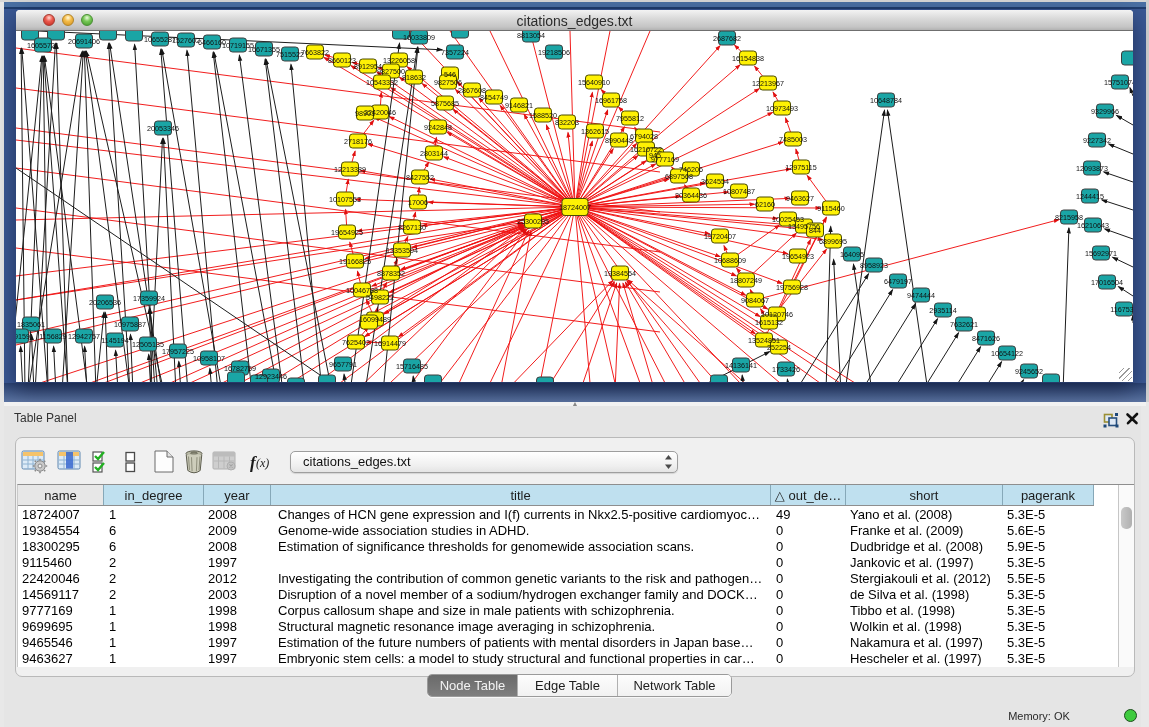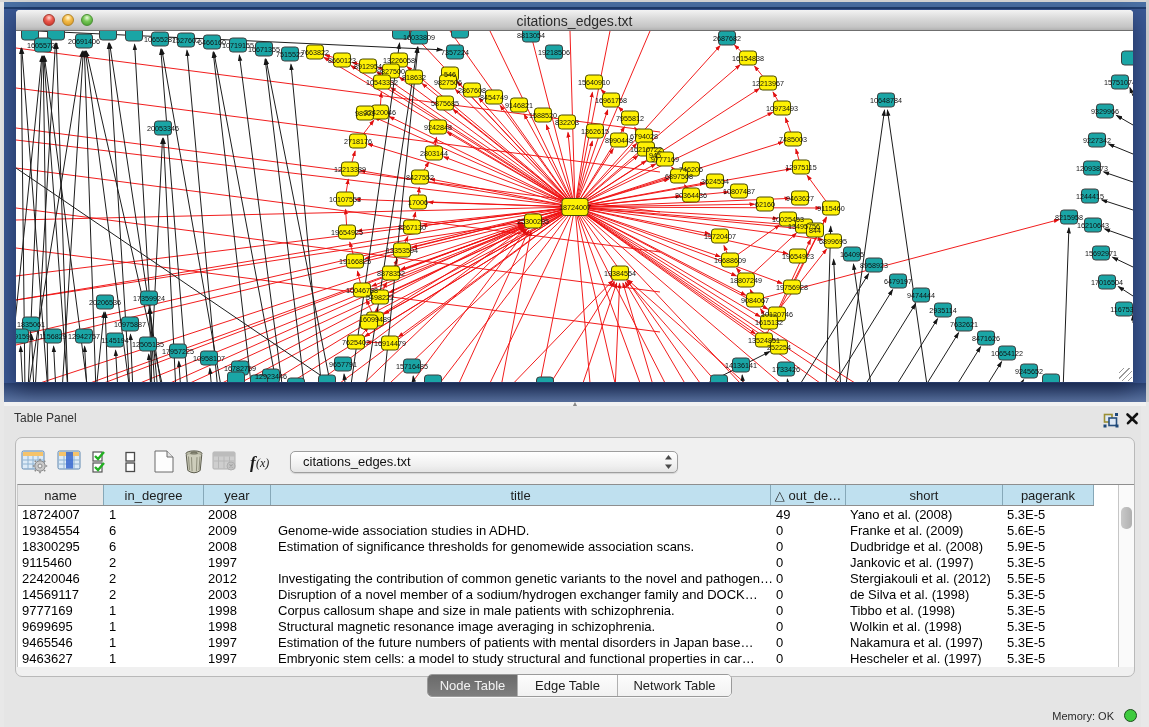--- a/index.html
+++ b/index.html
@@ -56,21 +56,21 @@
 #vthumb { position:absolute; left:2px; top:22px; width:11px; height:22px; background:linear-gradient(90deg,#c9c9c9,#b0b0b0); border-radius:5px; }
 
 
 #tabs { left:423px; top:268px; height:23px; border:1px solid #9a9a9a; border-radius:5px; overflow:hidden;
   box-shadow:0 1px 0 rgba(255,255,255,0.7); display:flex; }
 .tab { height:23px; font-size:13px; text-align:center; line-height:22px; }
 #tab1 { width:89px; background:linear-gradient(#6a6a6a,#808080); color:#f2f2f2; }
 #tab2 { width:100px; background:linear-gradient(#fdfdfd,#f0f0f0); color:#1c1c1c; border-left:1px solid #b0b0b0; }
 #tab3 { width:114px; background:linear-gradient(#fdfdfd,#f0f0f0); color:#1c1c1c; border-left:1px solid #b0b0b0; }
 
-#memtext { left:960px; top:304px; width:150px; text-align:right; font-size:11px; color:#2a2a2a; }
+#memtext { left:960px; top:304px; width:150px; text-align:center; font-size:11px; color:#2a2a2a; }
 #memdot { left:1120px; top:303px; width:13px; height:13px; border-radius:50%; background:#3ecb3e; border:1px solid #1c4d1c; }
 </style>
 </head>
 <body>
 <div id="app">
   <div class="abs" id="desktop"></div>
   <div class="abs" id="topstrip2"></div>
   <div class="abs" id="topstrip3"></div>
   <div class="abs" id="topstrip1"></div>
   <div class="abs" id="bluefade"></div>
@@ -706,20 +706,21 @@
             <div class="th" style="left:186px;width:67px">year</div>
             <div class="th" style="left:253px;width:500px">title</div>
             <div class="th" style="left:753px;width:75px">△ out_de…</div>
             <div class="th" style="left:828px;width:157px">short</div>
             <div class="th" style="left:985px;width:91px">pagerank</div>
           </div>
         <div class="tr" style="top:22px">
             <div class="td" style="left:4px;width:78px">18724007</div>
             <div class="td" style="left:91px;width:95px">1</div>
             <div class="td" style="left:190px;width:60px">2008</div>
+            <div class="td" style="left:260px;width:495px">Changes of HCN gene expression and I(f) currents in Nkx2.5-positive cardiomyoc…</div>
             <div class="td" style="left:758px;width:70px">49</div>
             <div class="td" style="left:832px;width:155px">Yano et al. (2008)</div>
             <div class="td" style="left:989px;width:90px">5.3E-5</div>
           </div>
           <div class="tr" style="top:38px">
             <div class="td" style="left:4px;width:78px">19384554</div>
             <div class="td" style="left:91px;width:95px">6</div>
             <div class="td" style="left:190px;width:60px">2009</div>
             <div class="td" style="left:260px;width:495px">Genome-wide association studies in ADHD.</div>
             <div class="td" style="left:758px;width:70px">0</div>
@@ -740,21 +741,21 @@
             <div class="td" style="left:91px;width:95px">2</div>
             <div class="td" style="left:190px;width:60px">1997</div>
             <div class="td" style="left:758px;width:70px">0</div>
             <div class="td" style="left:832px;width:155px">Jankovic et al. (1997)</div>
             <div class="td" style="left:989px;width:90px">5.3E-5</div>
           </div>
           <div class="tr" style="top:86px">
             <div class="td" style="left:4px;width:78px">22420046</div>
             <div class="td" style="left:91px;width:95px">2</div>
             <div class="td" style="left:190px;width:60px">2012</div>
-            <div class="td" style="left:260px;width:495px">Investigating the contribution of common genetic variants to the novel and pathogen…</div>
+            <div class="td" style="left:260px;width:495px">Investigating the contribution of common genetic variants to the risk and pathogen…</div>
             <div class="td" style="left:758px;width:70px">0</div>
             <div class="td" style="left:832px;width:155px">Stergiakouli et al. (2012)</div>
             <div class="td" style="left:989px;width:90px">5.5E-5</div>
           </div>
           <div class="tr" style="top:102px">
             <div class="td" style="left:4px;width:78px">14569117</div>
             <div class="td" style="left:91px;width:95px">2</div>
             <div class="td" style="left:190px;width:60px">2003</div>
             <div class="td" style="left:260px;width:495px">Disruption of a novel member of a sodium/hydrogen exchanger family and DOCK…</div>
             <div class="td" style="left:758px;width:70px">0</div>

